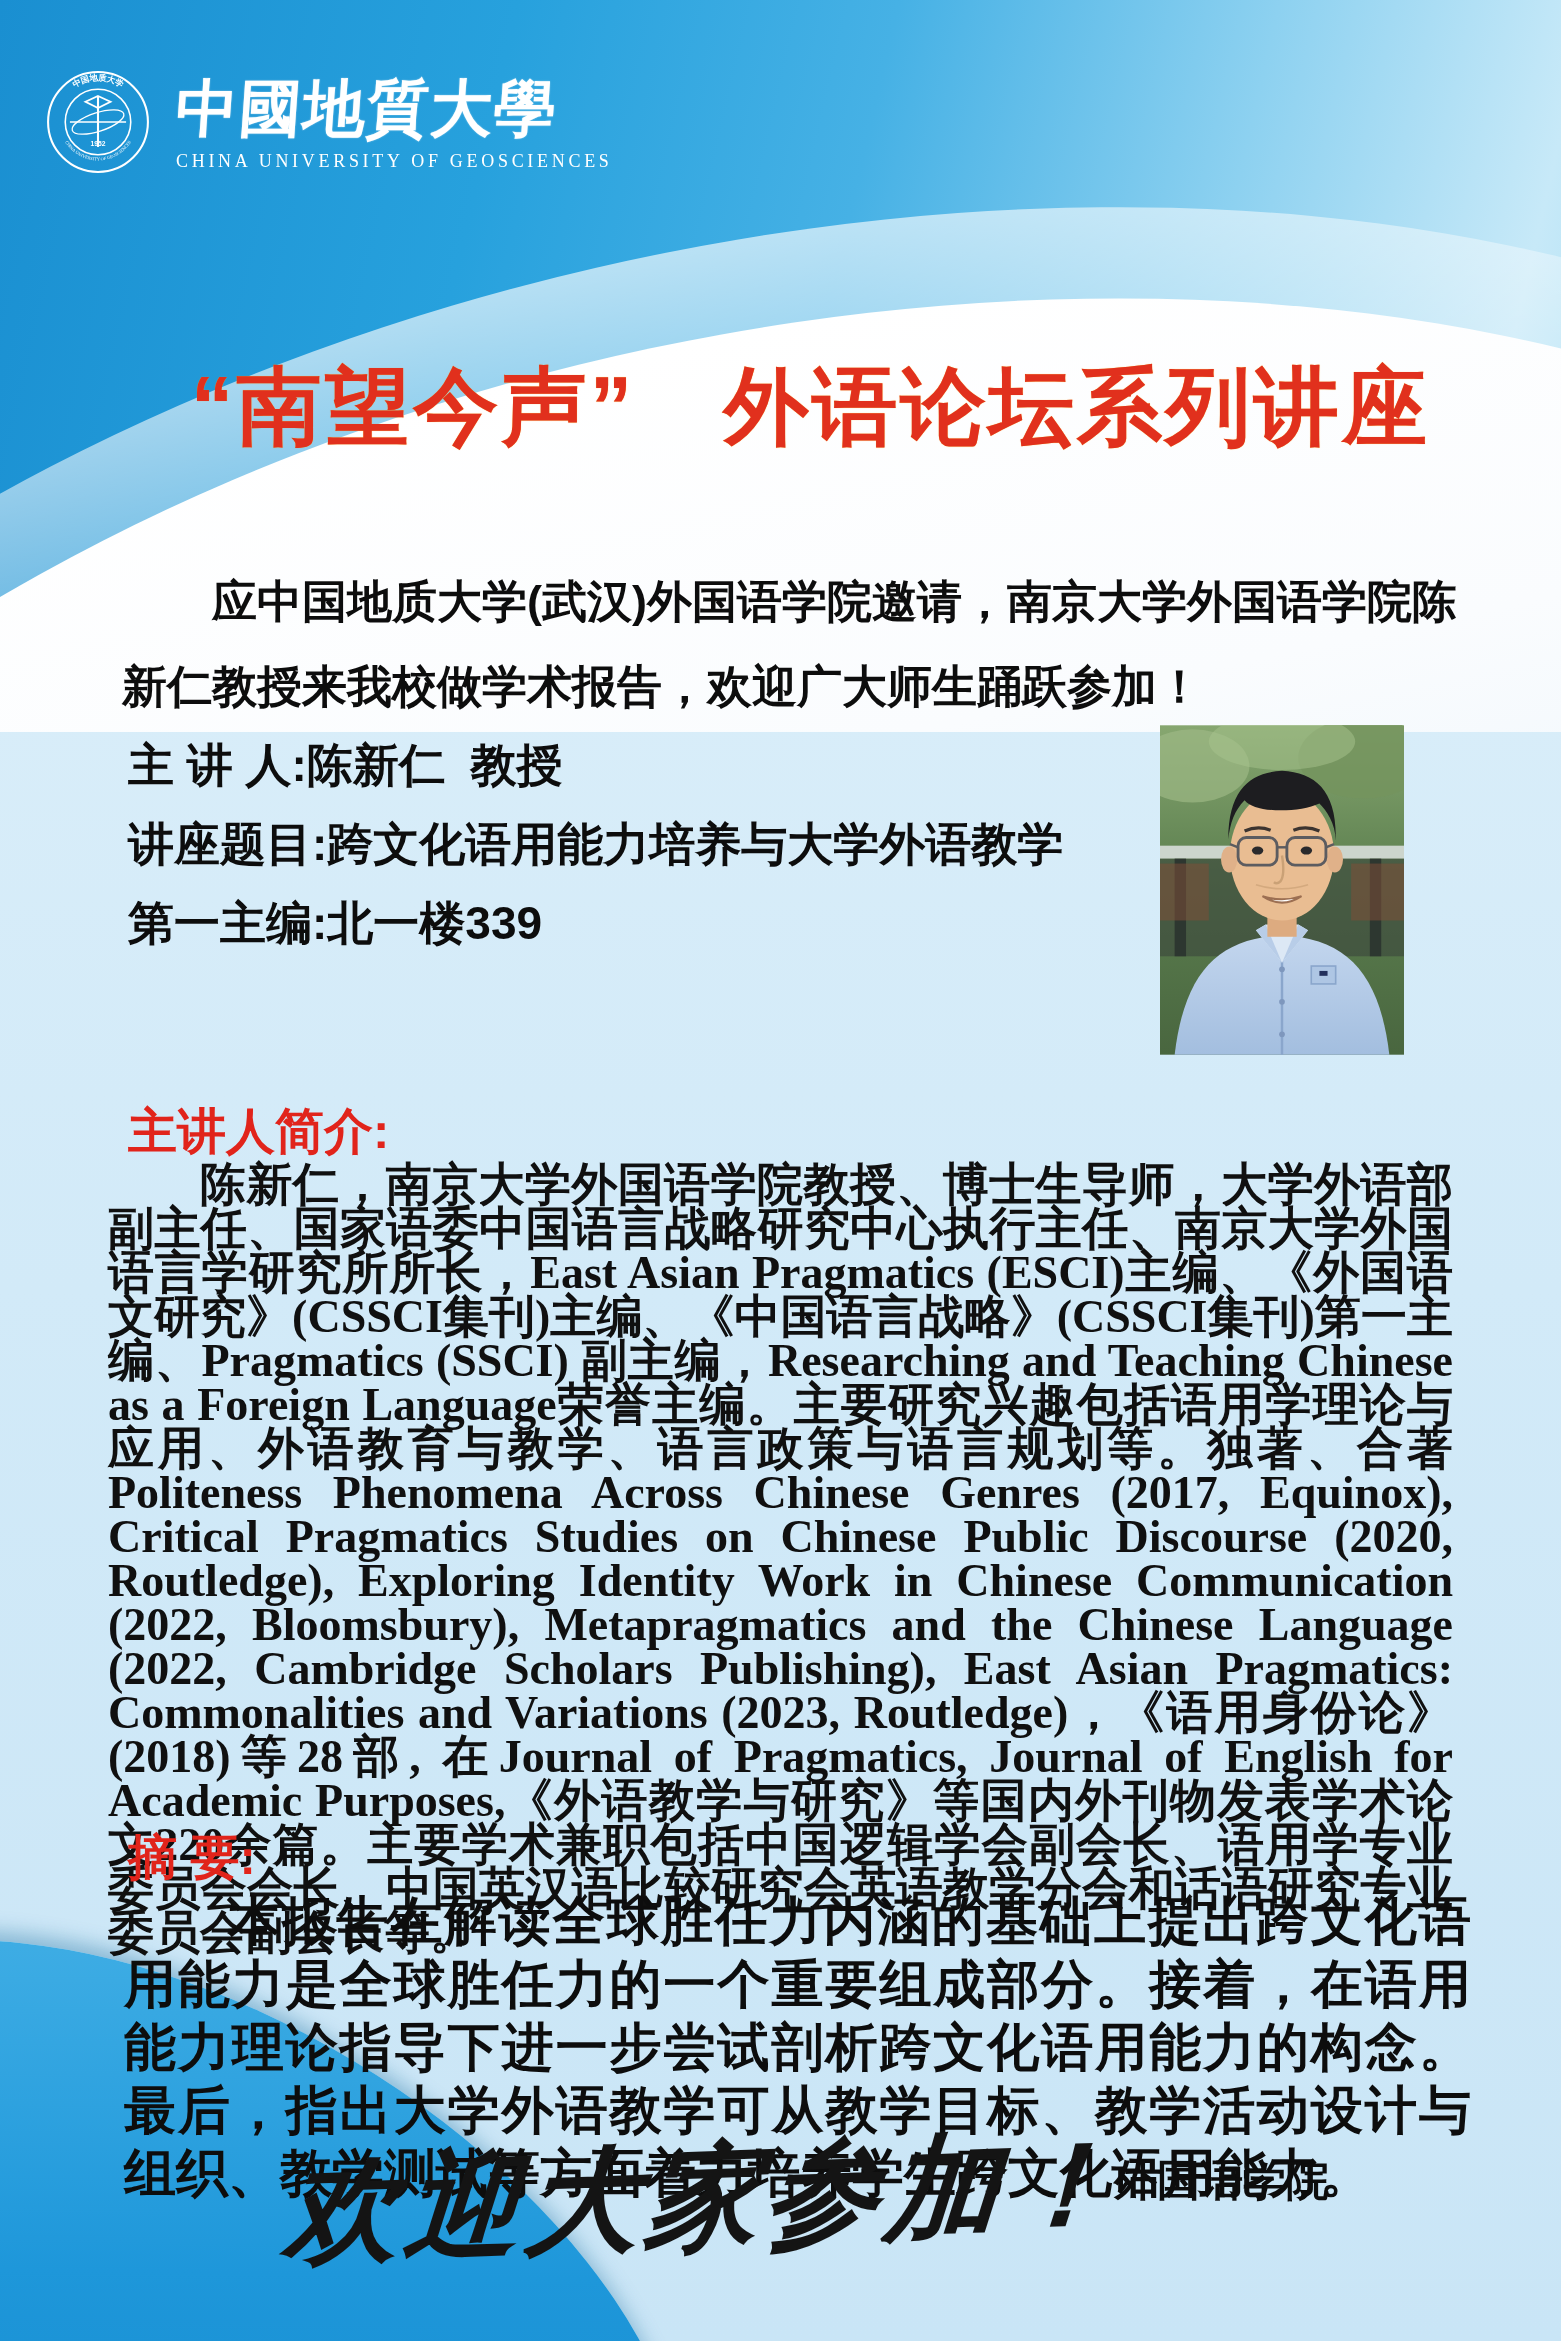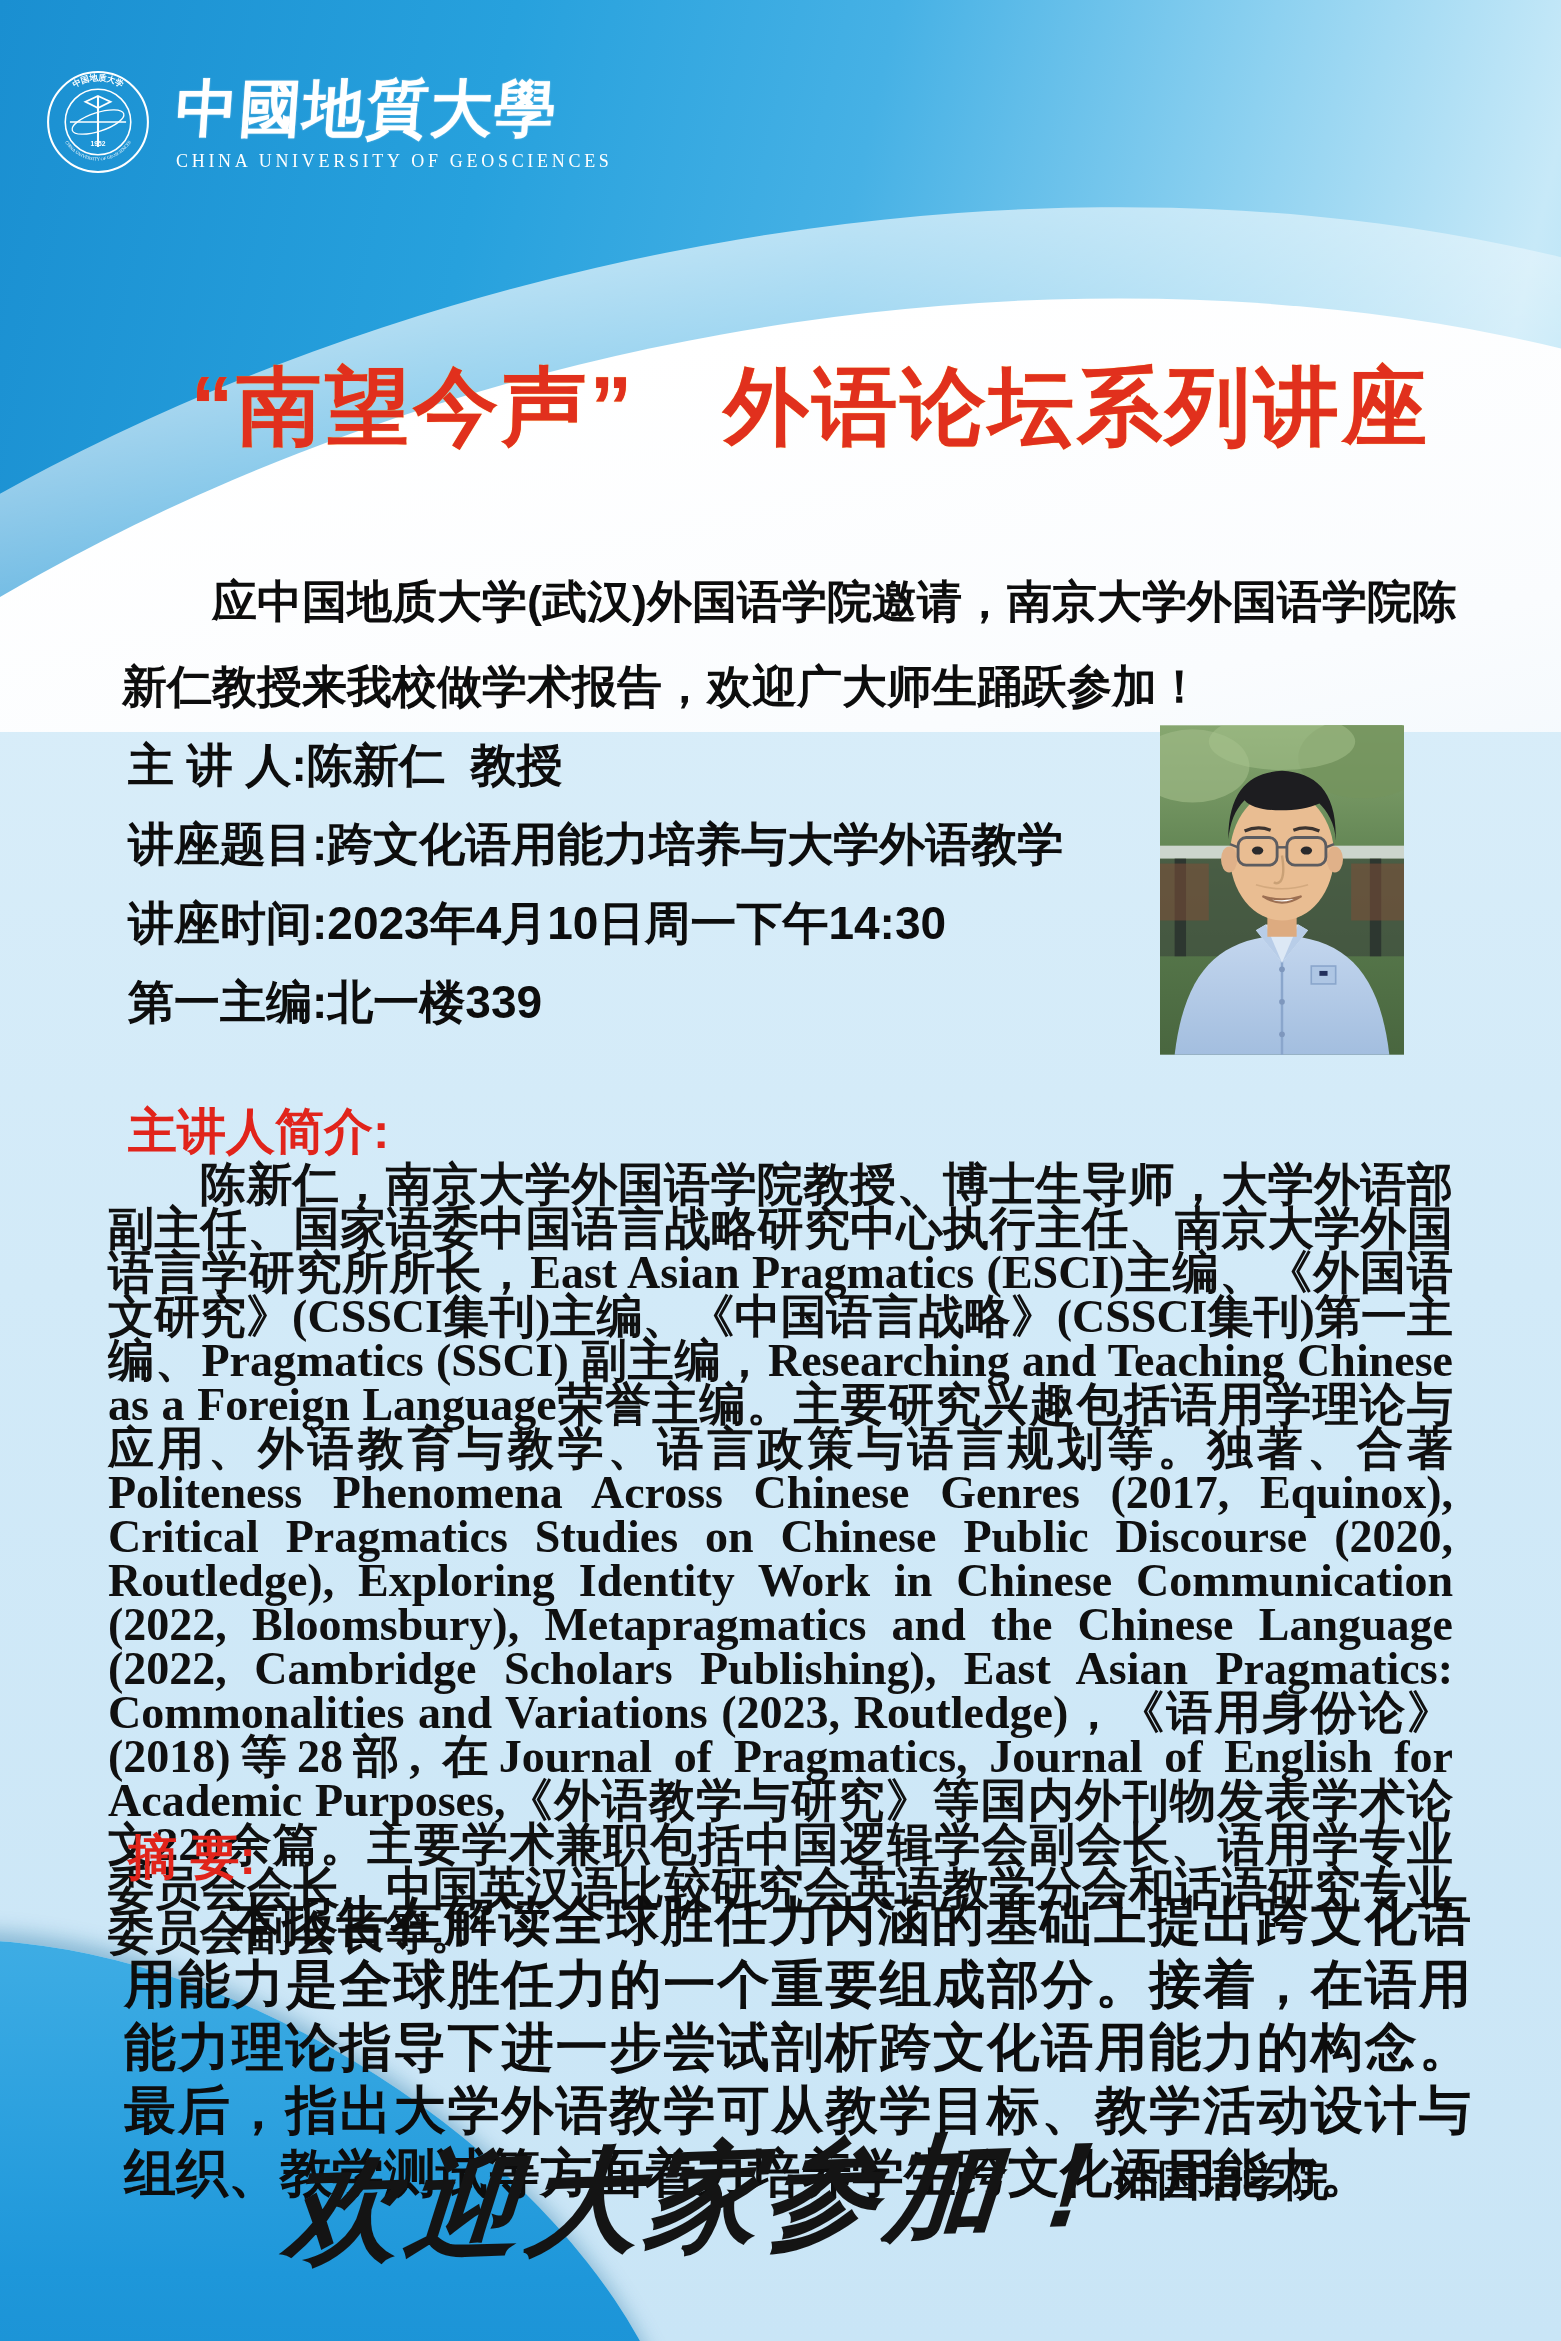--- a/index.html
+++ b/index.html
@@ -149,21 +149,20 @@
     </div>
   </div>
 
   <div class="main-title">“南望今声”　外语论坛系列讲座</div>
 
   <div class="intro">应中国地质大学(武汉)外国语学院邀请，南京大学外国语学院陈新仁教授来我校做学术报告，欢迎广大师生踊跃参加！</div>
 
   <div class="info-list">
     <div class="info-line">主 讲 人:陈新仁  教授</div>
     <div class="info-line">讲座题目:跨文化语用能力培养与大学外语教学</div>
-    <div class="info-line">讲座时间:2023年4月10日周一下午14:30</div>
     <div class="info-line">第一主编:北一楼339</div>
   </div>
 
   <div class="photo">
     <svg viewBox="0 0 300 405">
       <defs>
         <linearGradient id="gbg" x1="0" y1="0" x2="0" y2="1">
           <stop offset="0" stop-color="#87a770"></stop>
           <stop offset="0.45" stop-color="#5d8050"></stop>
           <stop offset="1" stop-color="#49663f"></stop>

